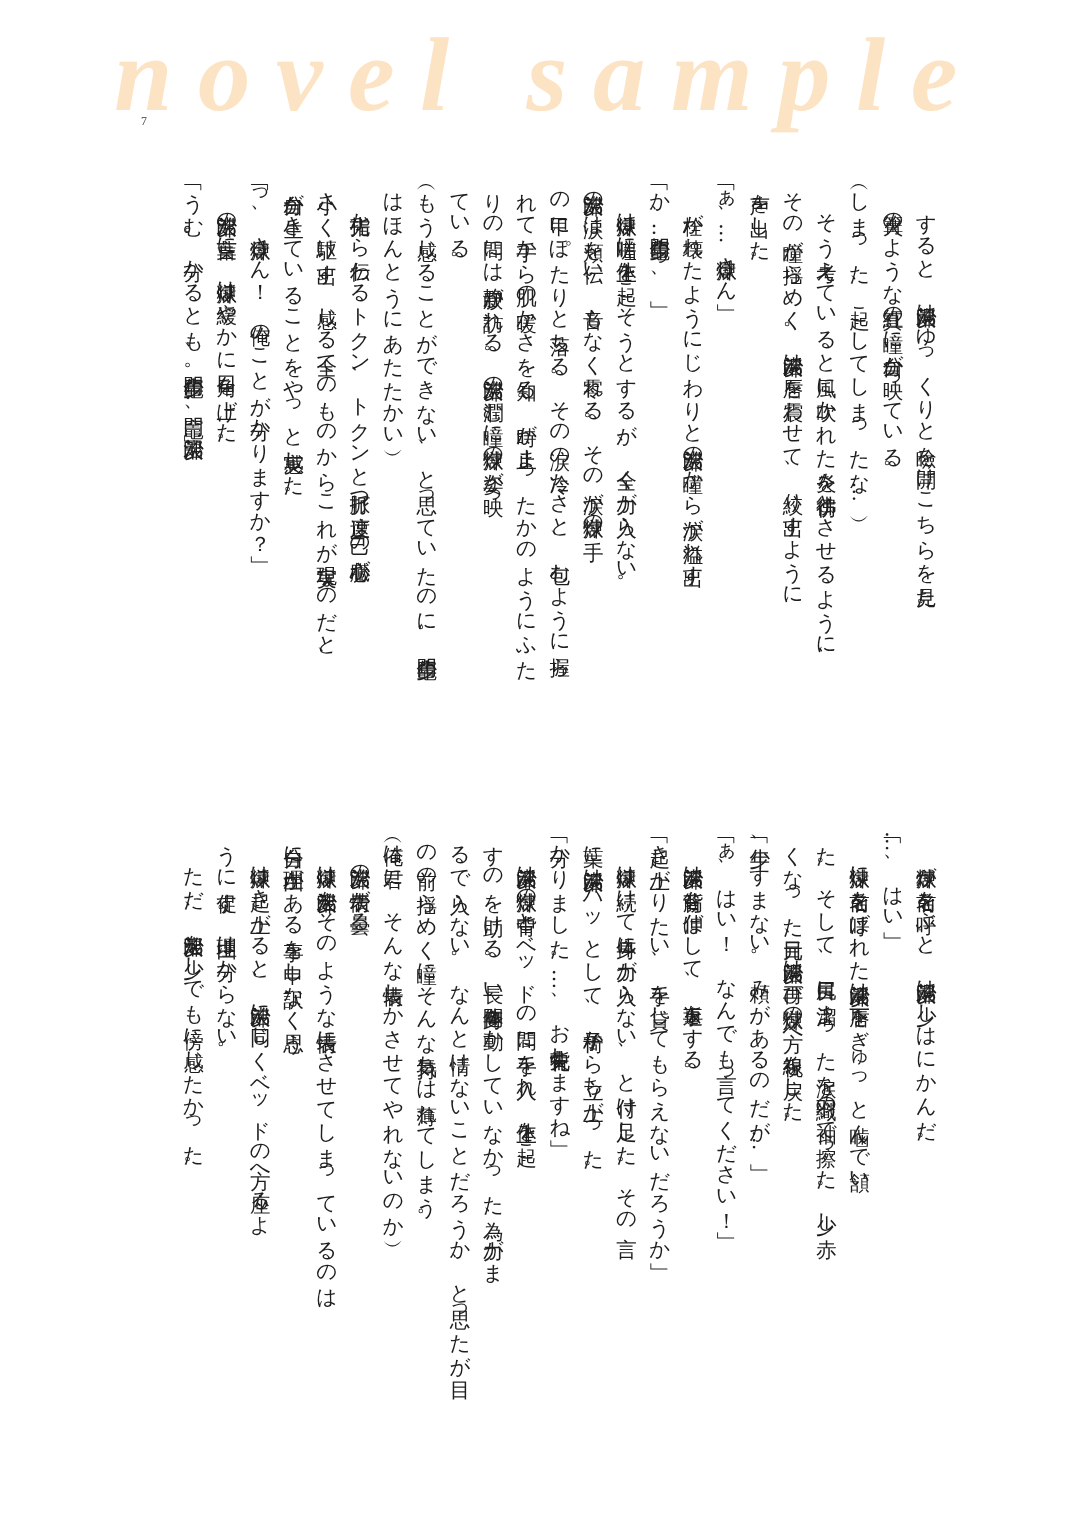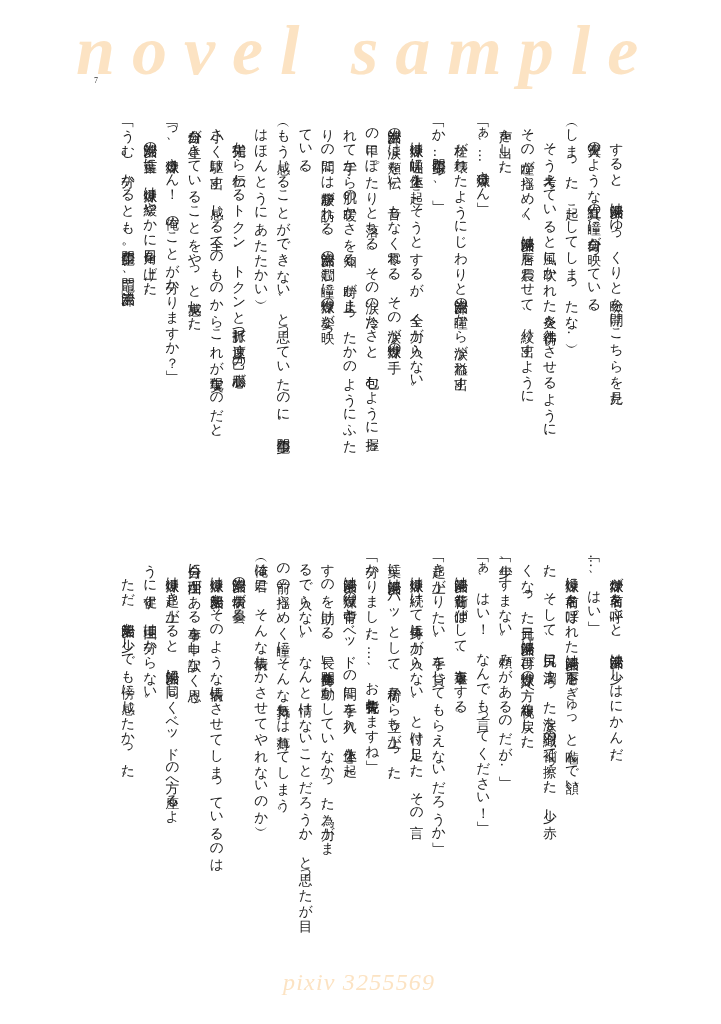--- a/index.html
+++ b/index.html
@@ -121,15 +121,14 @@
     <div class="col">の前の揺らめく瞳にそんな気持ちは薄れてしまう。</div>
     <div class="col">（俺は君に、そんな表情しかさせてやれないのか）</div>
     <div class="col">　炭治郎の表情が曇る。</div>
     <div class="col">　煉獄は炭治郎をそのような表情にさせてしまっているのは</div>
     <div class="col">自分に理由がある事を申し訳なく思う。</div>
     <div class="col">　煉獄は起き上がると、炭治郎に同じくベッドの方へ座るよ</div>
     <div class="col">うに促す。理由は分からない。</div>
     <div class="col">　ただ、炭治郎を少しでも傍に感じたかった。</div>
   </div>
 
-  <div class="footer-watermark">pixiv 3255569</div>
 
 </div>
 
 </body></html>

